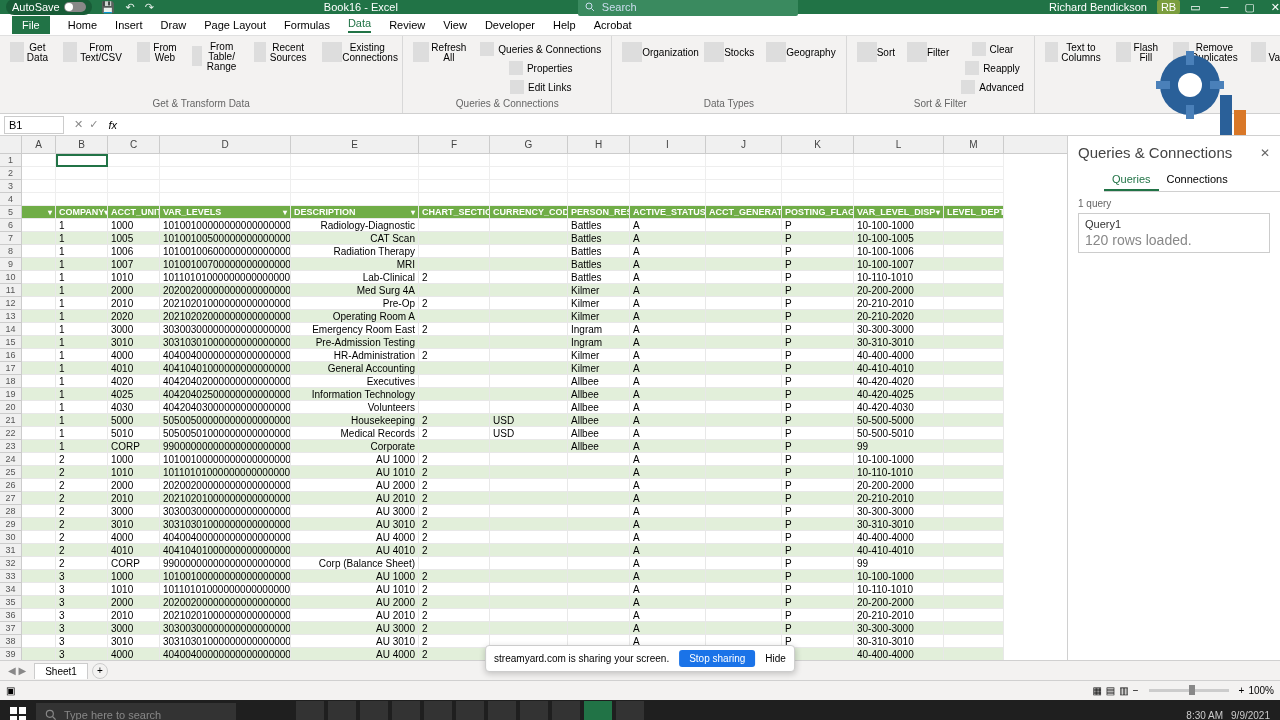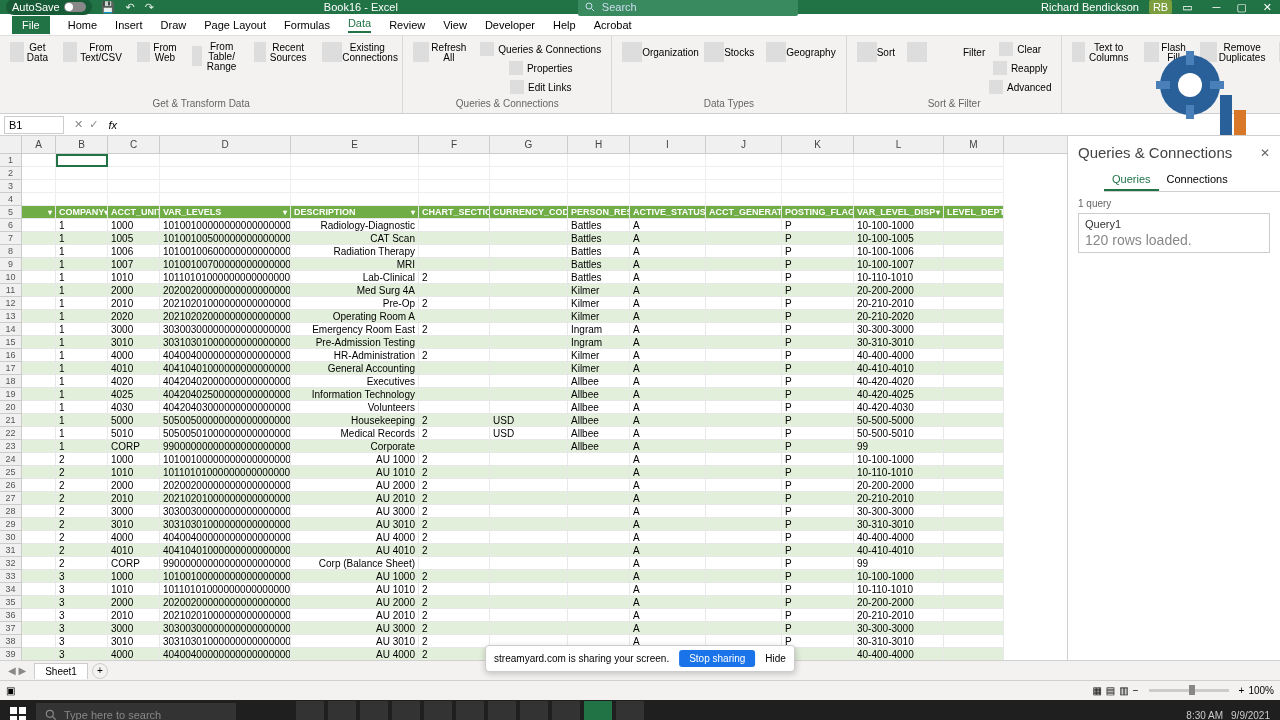--- a/index.html
+++ b/index.html
@@ -8,21 +8,21 @@
 
 .titlebar { height:14px; background:#217346; display:flex; align-items:center; color:#fff; font-size:11px; }
 .titlebar .autosave { background:#185c37; padding:2px 6px; margin-left:6px; border-radius:8px; display:flex; align-items:center; gap:4px; }
 .titlebar .toggle { width:22px; height:10px; background:#888; border-radius:5px; position:relative; }
 .titlebar .toggle::after { content:''; width:8px; height:8px; background:#fff; border-radius:50%; position:absolute; left:1px; top:1px; }
 .titlebar .qat { display:flex; gap:10px; margin-left:10px; align-items:center; }
 .titlebar .qat span { opacity:0.9; }
 .titlebar .title { flex:0 0 auto; margin-left:170px; }
 .titlebar .search { margin-left:180px; height:18px; width:220px; background:#3a8a5f; border-radius:2px; display:flex; align-items:center; padding:0 6px; color:#cde; }
 .titlebar .search svg { width:12px; height:12px; margin-right:6px; }
-.titlebar .user { margin-left:auto; display:flex; align-items:center; gap:10px; padding-right:8px; }
+.titlebar .user { margin-left:auto; display:flex; align-items:center; gap:10px; }
 .titlebar .winbtns { display:flex; gap:16px; margin-left:10px; }
 
 
 .menu { height:22px; background:#fff; display:flex; align-items:center; padding-left:12px; font-size:11px; gap:18px; border-bottom:1px solid #e0e0e0; }
 .menu .tab { cursor:pointer; }
 .menu .tab.file { background:#217346; color:#fff; padding:3px 10px; }
 .menu .tab.active { color:#217346; border-bottom:2px solid #217346; padding-bottom:2px; }
 
 
 .ribbon { height:78px; background:#f3f2f1; display:flex; border-bottom:1px solid #d0d0d0; position:relative; }
@@ -221,21 +221,21 @@
       <div class="label">Data Types</div>
     </div>
     <div class="group">
       <div class="controls">
         <div class="rbtn">
           <div class="ico"></div>
           <div style="max-width: 50px; line-height: 10px;">Sort</div>
         </div>
         <div class="rbtn">
           <div class="ico"></div>
-          <div style="max-width: 50px; line-height: 10px; padding-left: 36px;">Filter</div>
+          <div style="max-width: 50px; line-height: 10px;">Filter</div>
         </div>
         <div class="vstack">
           <div class="rbtn small">
             <div class="ico"></div>
             <span>Clear</span>
           </div>
           <div class="rbtn small">
             <div class="ico"></div>
             <span>Reapply</span>
           </div>

